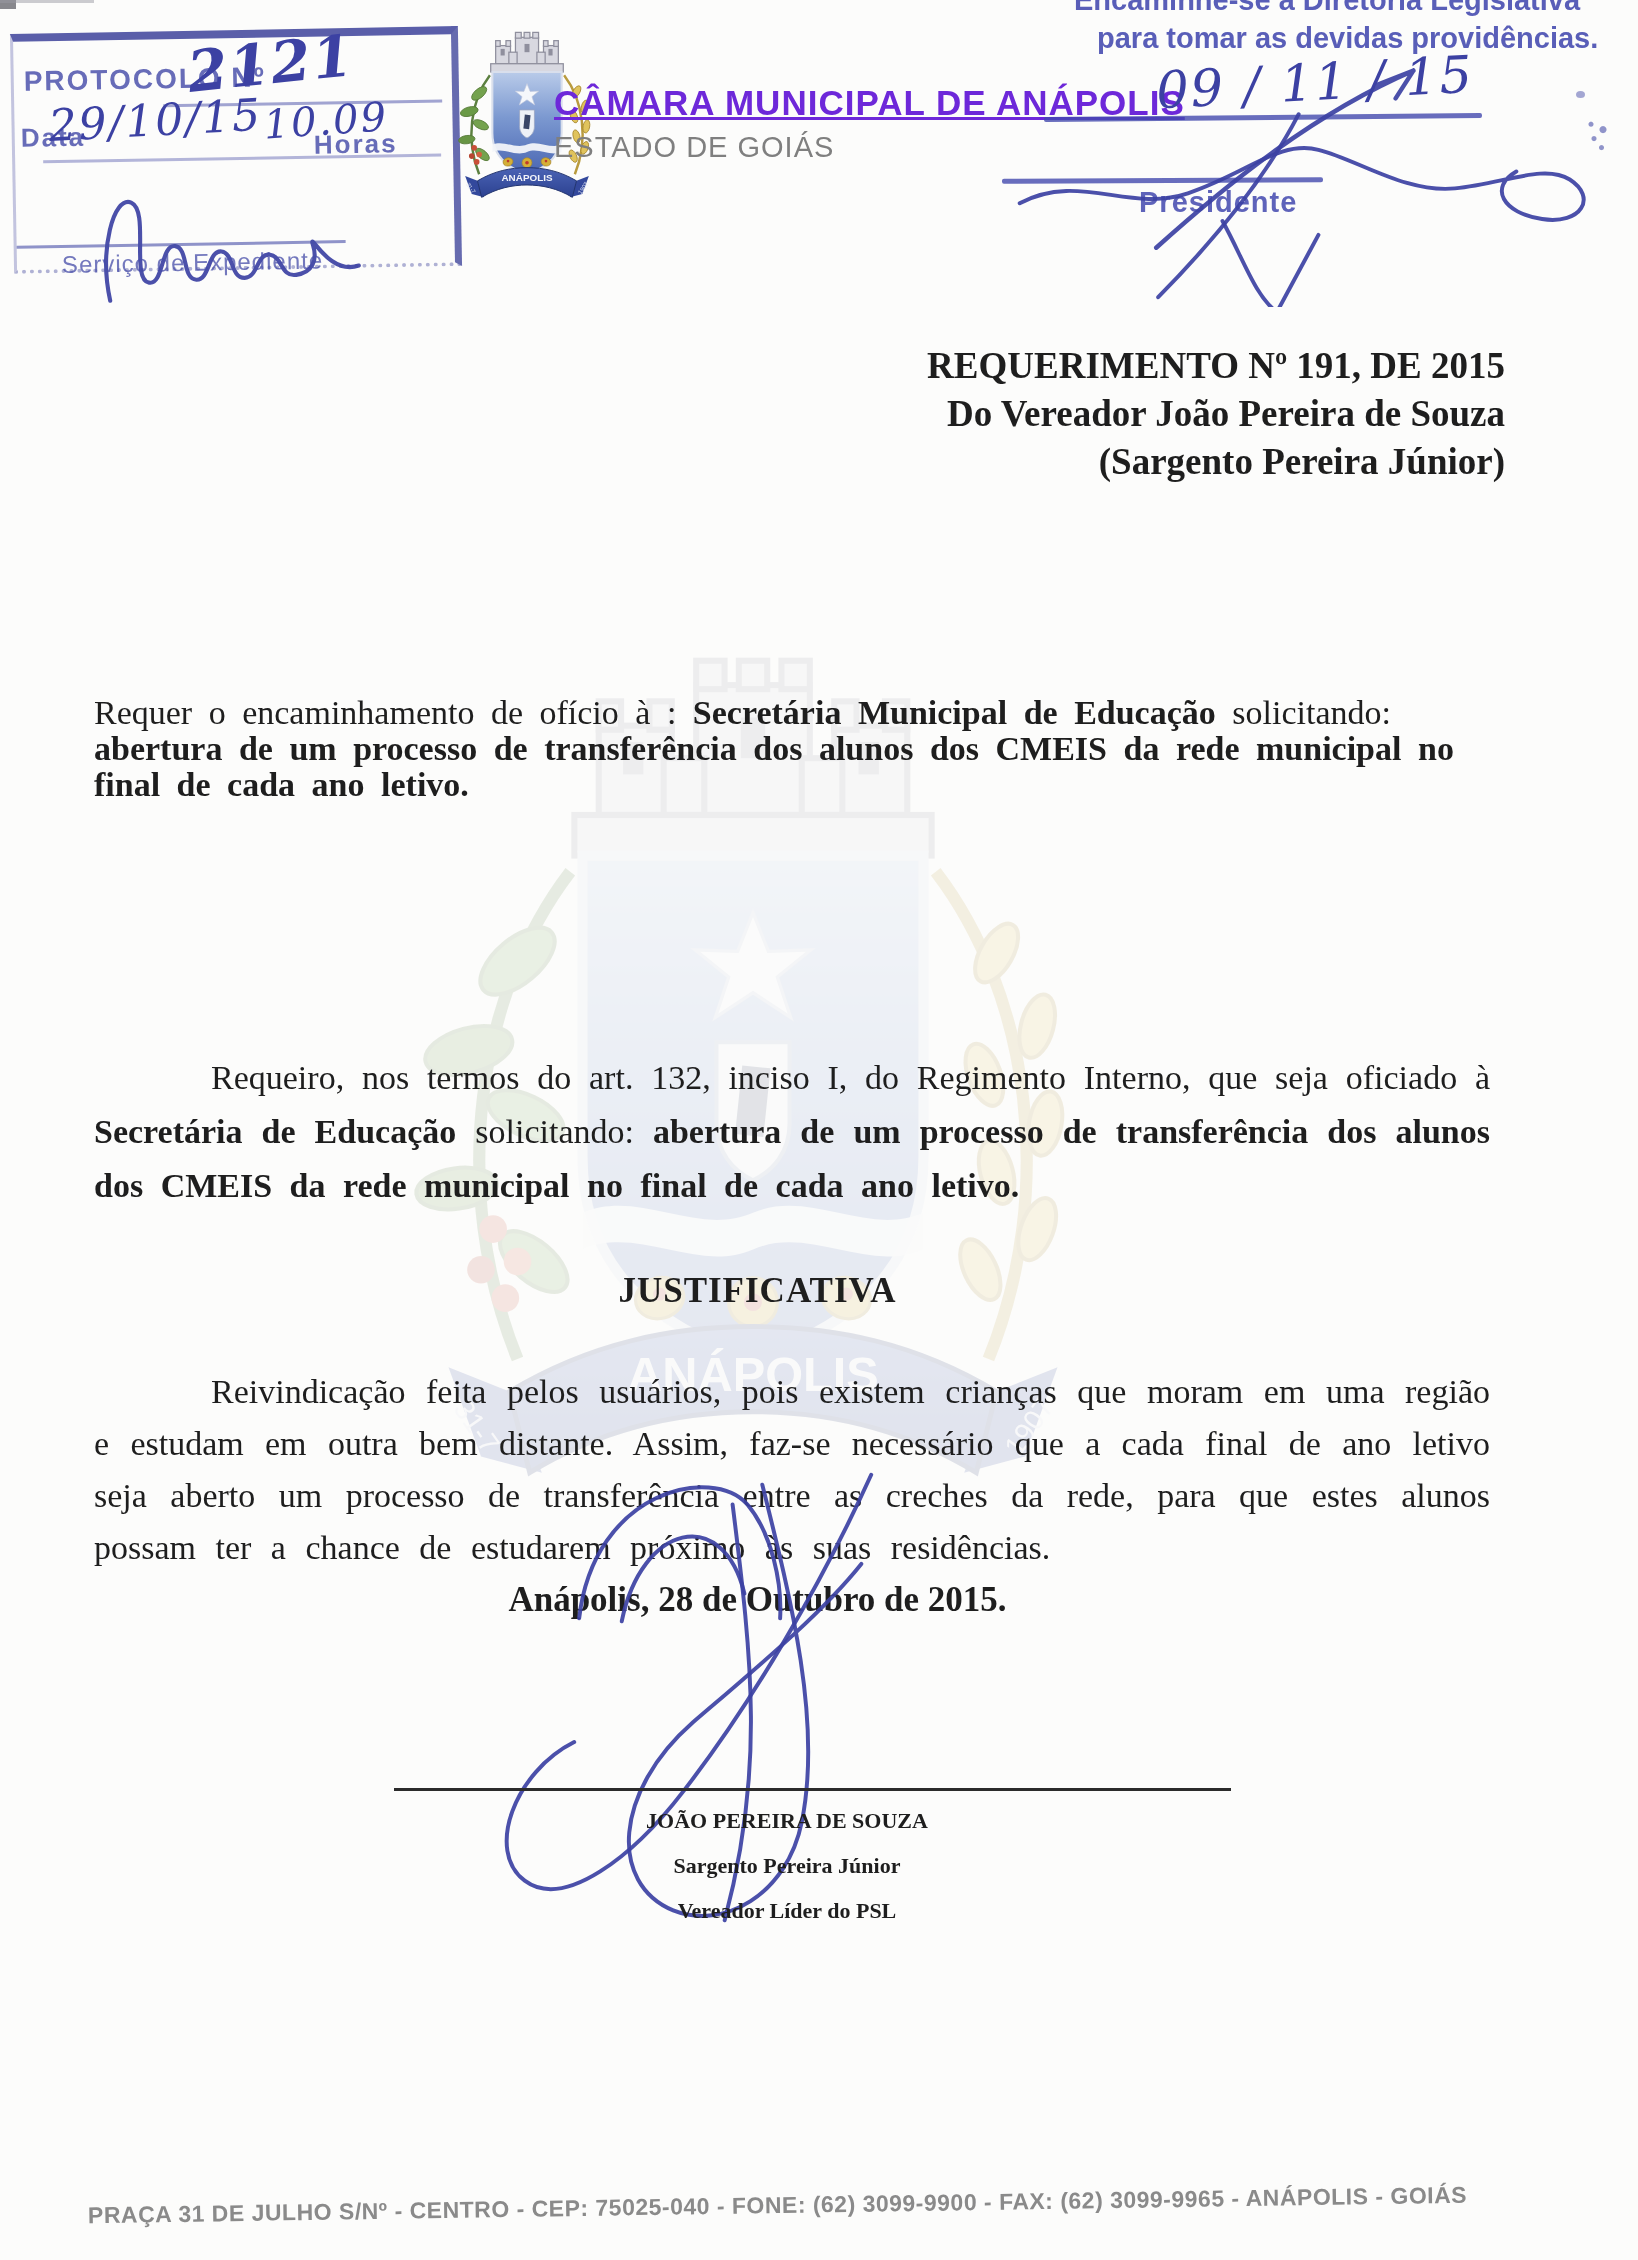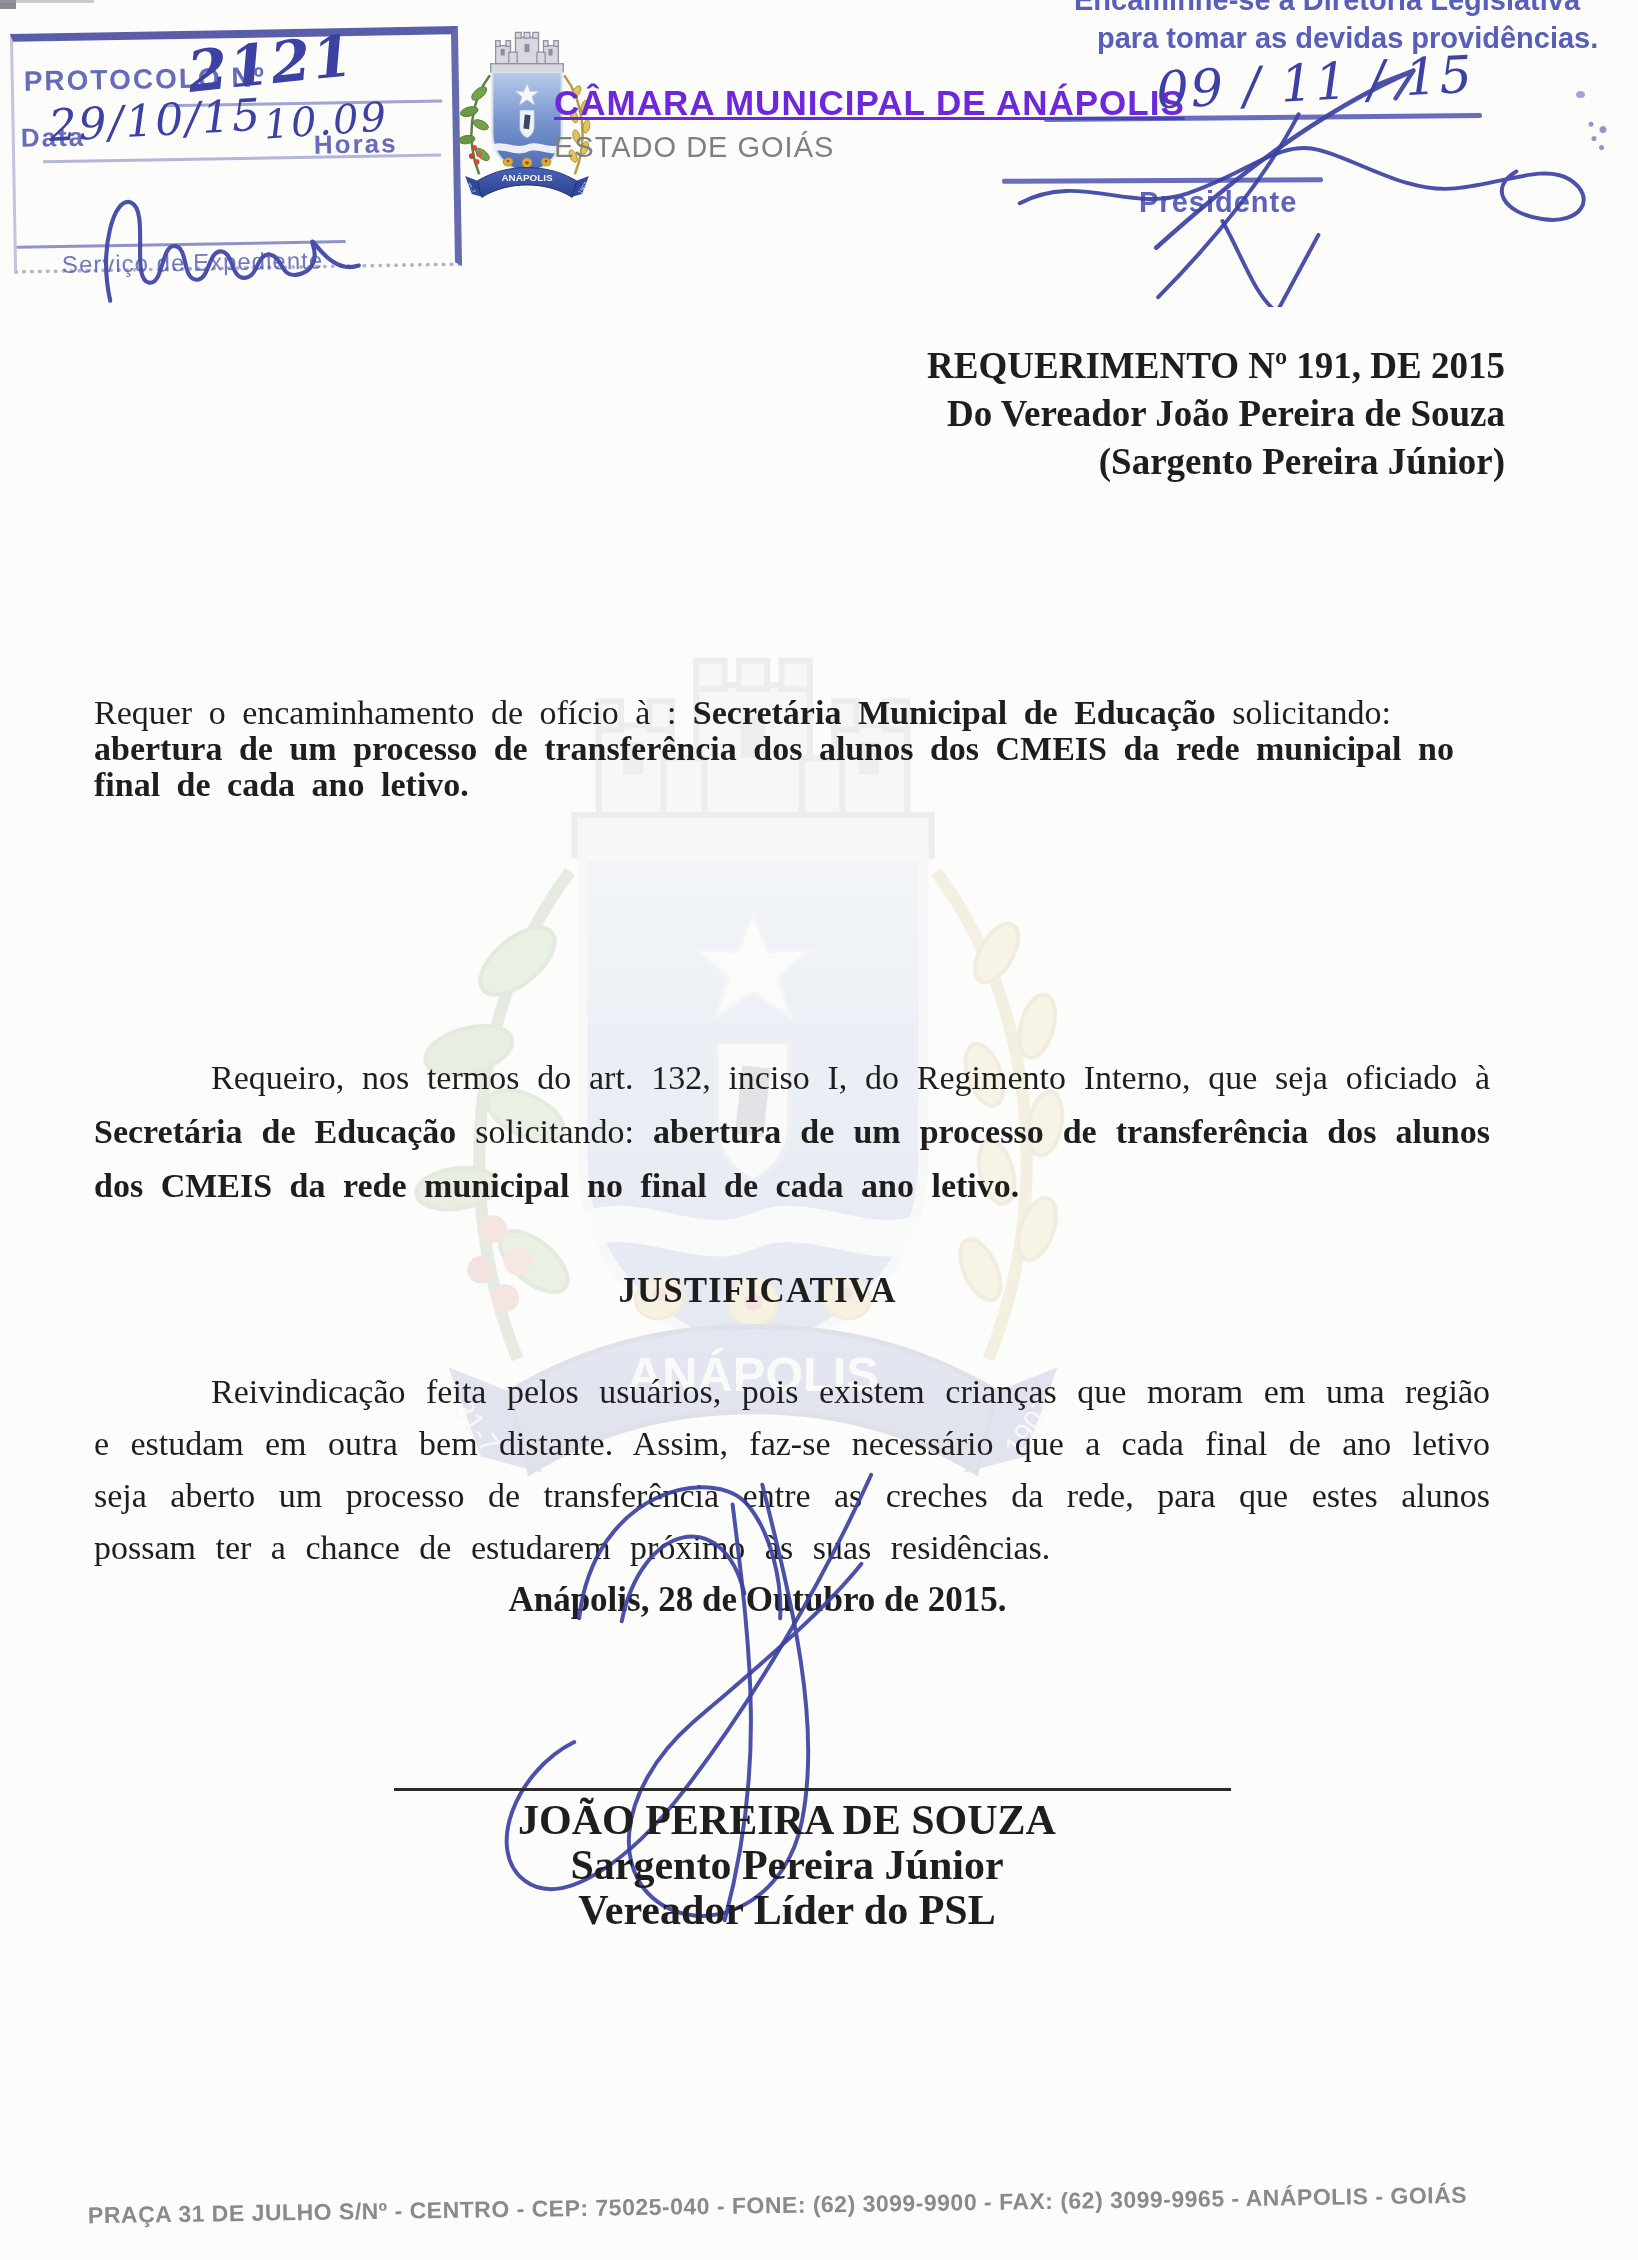--- a/index.html
+++ b/index.html
@@ -70,21 +70,21 @@
 
   
   .title-block{left:94px;top:342px;width:1411px;text-align:right;font-weight:bold;font-size:37px;line-height:48px;}
   .p1{left:94px;top:695px;width:1411px;text-align:left;font-size:34px;line-height:36px;word-spacing:8px;}
   .salutation{left:149px;top:923px;font-weight:bold;font-size:34px;}
   .p2{left:94px;top:1051px;width:1396px;text-align:justify;text-indent:117px;font-size:34px;line-height:54px;word-spacing:9px;}
   .justificativa{left:30px;top:1271px;width:1455px;text-align:center;font-weight:bold;font-size:35px;letter-spacing:1px;}
   .p3{left:94px;top:1366px;width:1396px;text-align:justify;text-indent:117px;font-size:34px;line-height:52px;word-spacing:11px;}
   .date-line{left:30px;top:1580px;width:1455px;text-align:center;font-weight:bold;font-size:35px;}
   .sig-rule{left:394px;top:1788px;width:837px;height:0;border-top:3px solid #2b2b2b;}
-  .names-block{left:89px;top:1798px;width:1396px;text-align:center;font-weight:bold;font-size:42px;line-height:45px;}
+  .names-block{left:89px;top:1798px;width:1396px;text-align:center;font-weight:bold;font-size:22px;line-height:45px;}
   .bold{font-weight:bold;}
   .italic{}
 
   
   .watermark{left:347px;top:619px;width:812px;height:936px;opacity:.13;pointer-events:none;}
 
   
   .footer{
     left:45px;top:2192px;width:1465px;text-align:center;
     font-family:"Liberation Sans",sans-serif;font-weight:bold;

